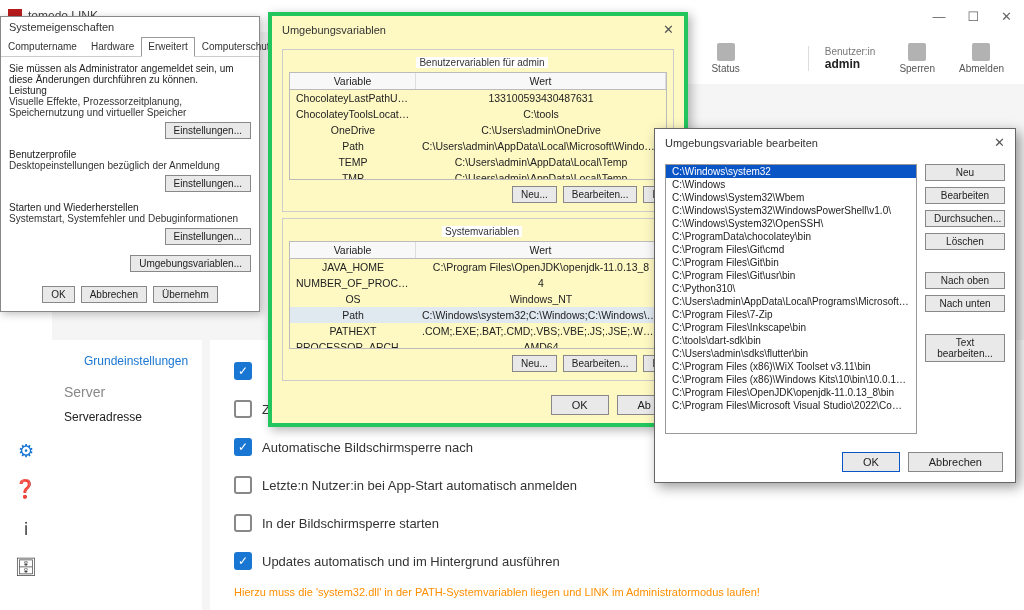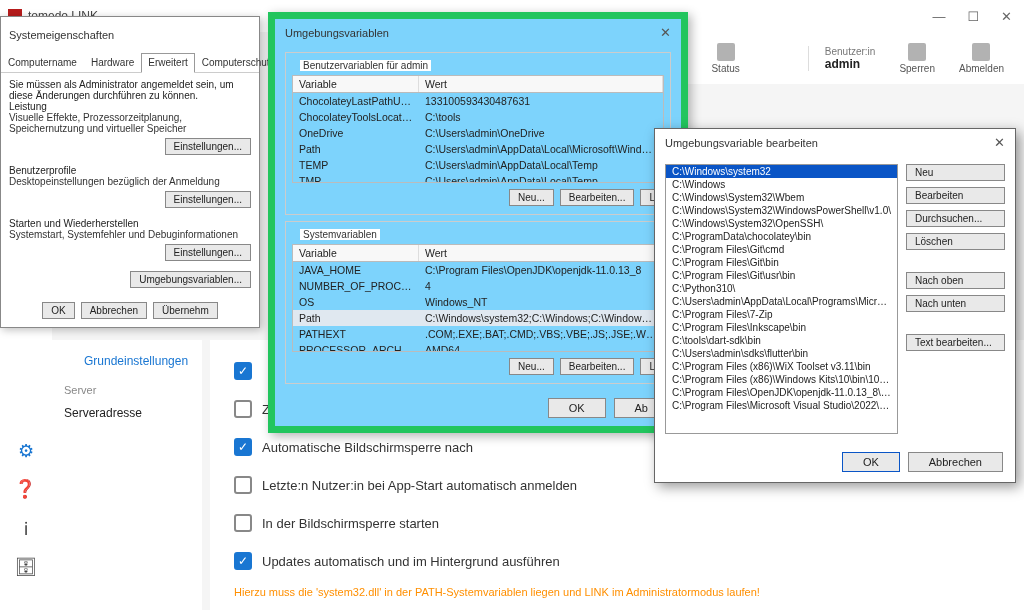--- a/index.html
+++ b/index.html
@@ -12,43 +12,43 @@
   .topstrip { position: absolute; top: 32px; right: 0; height: 52px; display: flex; align-items: center; gap: 24px; padding: 0 20px; background: #fff; }
   .ts-item { display: flex; flex-direction: column; align-items: center; font-size: 10px; color: #555; gap: 2px; }
   .ts-icon { width: 18px; height: 18px; background: #666; opacity: .5; border-radius: 2px; }
   .ts-user { display: flex; flex-direction: column; font-size: 10px; color: #777; border-left: 1px solid #ddd; padding-left: 16px; margin-left: 44px; }
   .ts-user b { color: #222; font-size: 12px; font-weight: 600; }
   .leftpanel { position: absolute; left: 0; top: 240px; bottom: 0; width: 52px; background: #fff; display: flex; flex-direction: column; align-items: center; gap: 16px; padding-top: 200px; }
   .lp-gear { color: #1976d2; font-size: 18px; }
   .lp-help, .lp-info, .lp-db { color: #444; font-size: 18px; }
   .sidebar2 { position: absolute; left: 52px; top: 340px; bottom: 0; width: 150px; padding: 8px 12px; background: #fff; font-size: 12px; }
   .sb-link { color: #1976d2; padding: 6px 0; margin-left: 20px; }
-  .sb-label { color: #888; padding: 10px 0 4px; font-size: 11px; }
+  .sb-label { color: #888; padding: 10px 0 4px; font-size: 14px; }
   .sb-item { color: #222; padding: 6px 0; }
   .main { position: absolute; left: 210px; top: 340px; right: 0; bottom: 0; padding: 12px 24px; background: #fff; font-size: 13px; color: #333; }
   .chk-row { display: flex; align-items: center; gap: 10px; padding: 10px 0; }
   .chk { width: 18px; height: 18px; border: 2px solid #888; border-radius: 3px; display: flex; align-items: center; justify-content: center; background: #fff; flex-shrink: 0; }
   .chk.on { background: #1976d2; border-color: #1976d2; color: #fff; font-size: 12px; }
   .warn { color: #ff8f00; font-size: 11px; padding-top: 6px; }
 
   
   .dlg-sys { position: absolute; left: 0; top: 16px; width: 260px; background: #fff; border: 1px solid #888; box-shadow: 2px 2px 8px rgba(0,0,0,.25); font-size: 10px; }
-  .dlg-title { padding: 12px 8px; font-size: 11px; color: #333; display: flex; align-items: center; }
+  .dlg-title { padding: 4px 8px; font-size: 11px; color: #333; display: flex; align-items: center; }
   .dlg-tabs { display: flex; border-bottom: 1px solid #ccc; }
   .dlg-tabs .tab { padding: 3px 6px; border: 1px solid transparent; color: #333; }
   .dlg-tabs .tab.active { border: 1px solid #999; border-bottom: 1px solid #fff; background: #fff; margin-bottom: -1px; }
   .dlg-body { padding: 6px 8px; }
   .sect { margin-bottom: 10px; }
   .sect .hint { color: #333; margin-bottom: 4px; }
   .btn-s { display: inline-block; padding: 2px 8px; border: 1px solid #888; background: #e9e9e9; font-size: 10px; cursor: pointer; }
   .btn-row-r { text-align: right; margin-top: 4px; }
   .dlg-sys .footer { display: flex; justify-content: center; gap: 6px; padding: 8px; }
 
   
-  .dlg-env { position: absolute; left: 268px; top: 12px; width: 420px; background: #7dd3fc; border: 7px solid #22c55e; box-shadow: 3px 3px 10px rgba(0,0,0,.3); font-size: 10.5px; }
+  .dlg-env { position: absolute; left: 268px; top: 12px; width: 420px; background: #fef9c3; border: 4px solid #22c55e; box-shadow: 3px 3px 10px rgba(0,0,0,.3); font-size: 10.5px; text-align: center; }
   .dlg-env .dlg-title { display: flex; align-items: center; padding: 6px 10px; font-size: 11px; }
   .dlg-env .close { margin-left: auto; font-size: 13px; color: #555; cursor: pointer; }
   .fieldset { border: 1px solid #ccc; margin: 6px 10px; padding: 6px; }
   .fs-label { font-size: 10px; color: #333; margin: -12px 0 4px 8px; background: #fff; display: inline-block; padding: 0 3px; }
   .listhdr { display: flex; border: 1px solid #bbb; background: #f8f8f8; }
   .listhdr .col { padding: 2px 6px; border-right: 1px solid #ddd; font-weight: 400; }
   .c1 { width: 126px; } .c2 { flex: 1; }
   .listbody { border: 1px solid #bbb; border-top: none; max-height: 90px; overflow: hidden; }
   .listrow { display: flex; padding: 1px 0; }
   .listrow .col { padding: 1px 6px; white-space: nowrap; overflow: hidden; text-overflow: ellipsis; }
@@ -58,21 +58,21 @@
 
   
   .dlg-path { position: absolute; right: 8px; top: 128px; width: 362px; background: #fff; border: 1px solid #666; box-shadow: 4px 4px 12px rgba(0,0,0,.4); font-size: 10.5px; }
   .dlg-path .dlg-title { padding: 6px 10px; display: flex; font-size: 11px; }
   .dlg-path .close { margin-left: auto; font-size: 13px; color: #555; cursor: pointer; }
   .path-body { display: flex; padding: 8px 10px; gap: 8px; }
   .path-list { flex: 1; border: 1px solid #999; height: 270px; overflow: hidden; background: #fff; }
   .path-list .prow { padding: 1px 6px; white-space: nowrap; overflow: hidden; text-overflow: ellipsis; font-size: 10px; }
   .path-list .prow.sel { background: #0a55c6; color: #fff; }
   .path-btns { display: flex; flex-direction: column; gap: 6px; }
-  .path-btns .btn-s { width: 99px; }
+  .path-btns .btn-s { width: 80px; text-align: center; }
   .path-btns .gap { height: 10px; }
   .dlg-path .footer { display: flex; gap: 8px; justify-content: flex-end; padding: 10px 12px; }
   .btn-m { padding: 3px 20px; border: 1px solid #888; background: #e9e9e9; font-size: 11px; cursor: pointer; }
   .btn-m.hl { border: 1px solid #0a55c6; }
 </style>
 </head>
 <body>
 
 <div class="titlebar">
   <div class="app-icon"></div>

